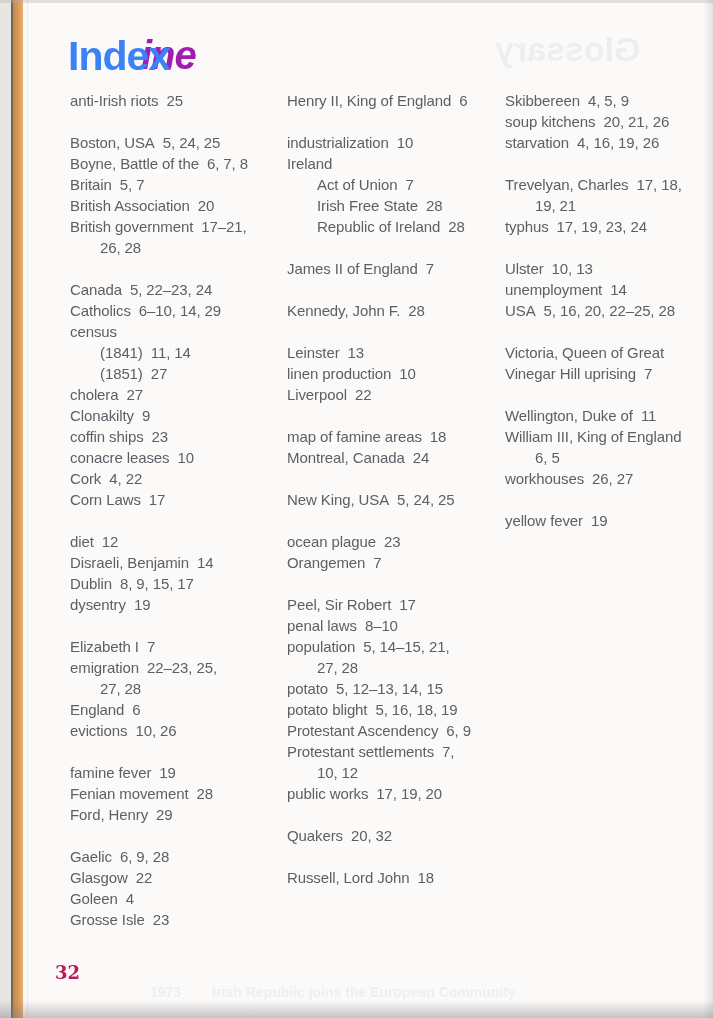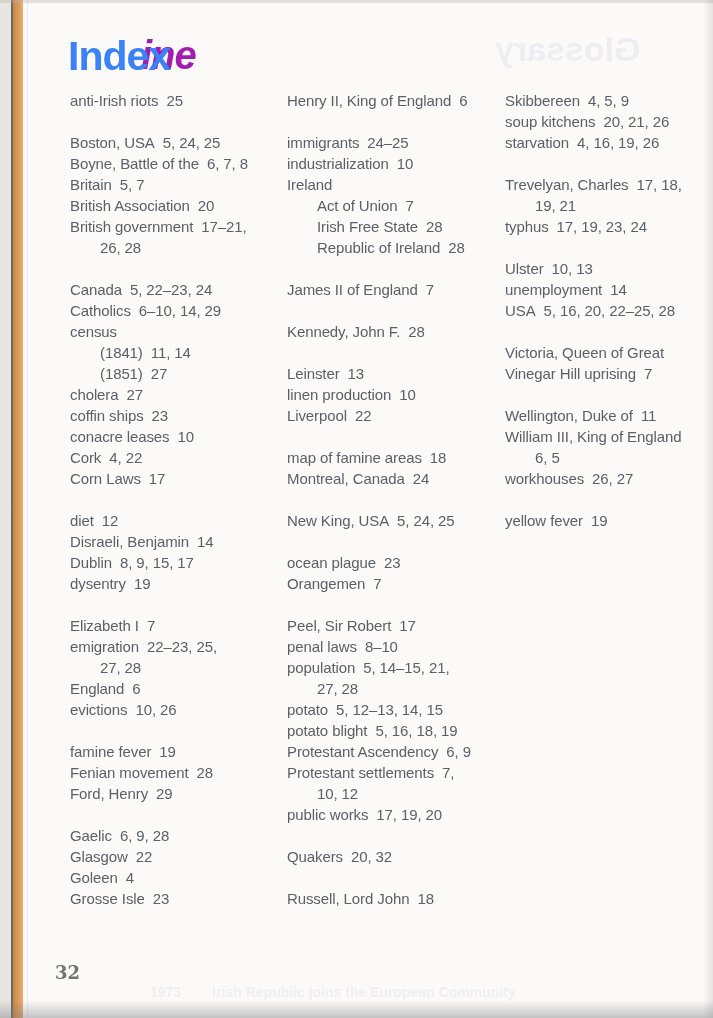--- a/index.html
+++ b/index.html
@@ -37,21 +37,21 @@
   .col-0{width:217px;}
   .col-1{width:218px;}
   .col-2{width:200px;}
   .line{height:21px;line-height:21px;font-size:15px;color:#5b5f66;white-space:nowrap;
     letter-spacing:-0.1px;}
   .line.indent{padding-left:30px;}
   .pages.gap{margin-left:8px;}
 
   
   .page-number{position:absolute;left:55px;top:962px;font-family:"DejaVu Serif","Liberation Serif",serif;
-    font-weight:700;font-size:18px;color:#737373;}
+    font-weight:700;font-size:18px;color:#be185d;}
 </style>
 </head>
 <body>
 
 <div class="page">
 
   <div class="edge-strip"></div>
   <div class="edge-line"></div>
   <div class="binding-stripe"></div>
   <div class="gutter-line"></div>
@@ -72,20 +72,21 @@
         <div class="line"><span class="term">British Association</span><span class="pages gap">20</span></div>
         <div class="line"><span class="term">British government</span><span class="pages gap">17–21,</span></div>
         <div class="line indent"><span class="pages">26, 28</span></div>
         <div class="line"></div>
         <div class="line"><span class="term">Canada</span><span class="pages gap">5, 22–23, 24</span></div>
         <div class="line"><span class="term">Catholics</span><span class="pages gap">6–10, 14, 29</span></div>
         <div class="line"><span class="term">census</span></div>
         <div class="line indent"><span class="term">(1841)</span><span class="pages gap">11, 14</span></div>
         <div class="line indent"><span class="term">(1851)</span><span class="pages gap">27</span></div>
         <div class="line"><span class="term">cholera</span><span class="pages gap">27</span></div>
+        <div class="line"><span class="term">Clonakilty</span><span class="pages gap">9</span></div>
         <div class="line"><span class="term">coffin ships</span><span class="pages gap">23</span></div>
         <div class="line"><span class="term">conacre leases</span><span class="pages gap">10</span></div>
         <div class="line"><span class="term">Cork</span><span class="pages gap">4, 22</span></div>
         <div class="line"><span class="term">Corn Laws</span><span class="pages gap">17</span></div>
         <div class="line"></div>
         <div class="line"><span class="term">diet</span><span class="pages gap">12</span></div>
         <div class="line"><span class="term">Disraeli, Benjamin</span><span class="pages gap">14</span></div>
         <div class="line"><span class="term">Dublin</span><span class="pages gap">8, 9, 15, 17</span></div>
         <div class="line"><span class="term">dysentry</span><span class="pages gap">19</span></div>
         <div class="line"></div>
@@ -100,21 +101,20 @@
         <div class="line"><span class="term">Ford, Henry</span><span class="pages gap">29</span></div>
         <div class="line"></div>
         <div class="line"><span class="term">Gaelic</span><span class="pages gap">6, 9, 28</span></div>
         <div class="line"><span class="term">Glasgow</span><span class="pages gap">22</span></div>
         <div class="line"><span class="term">Goleen</span><span class="pages gap">4</span></div>
         <div class="line"><span class="term">Grosse Isle</span><span class="pages gap">23</span></div>
       </div>
     <div class="col col-1">
         <div class="line"><span class="term">Henry II, King of England</span><span class="pages gap">6</span></div>
         <div class="line"></div>
-        <div class="line"><span class="term">immigrants</span><span class="pages gap">24–25</span></div>
         <div class="line"><span class="term">industrialization</span><span class="pages gap">10</span></div>
         <div class="line"><span class="term">Ireland</span></div>
         <div class="line indent"><span class="term">Act of Union</span><span class="pages gap">7</span></div>
         <div class="line indent"><span class="term">Irish Free State</span><span class="pages gap">28</span></div>
         <div class="line indent"><span class="term">Republic of Ireland</span><span class="pages gap">28</span></div>
         <div class="line"></div>
         <div class="line"><span class="term">James II of England</span><span class="pages gap">7</span></div>
         <div class="line"></div>
         <div class="line"><span class="term">Kennedy, John F.</span><span class="pages gap">28</span></div>
         <div class="line"></div>

